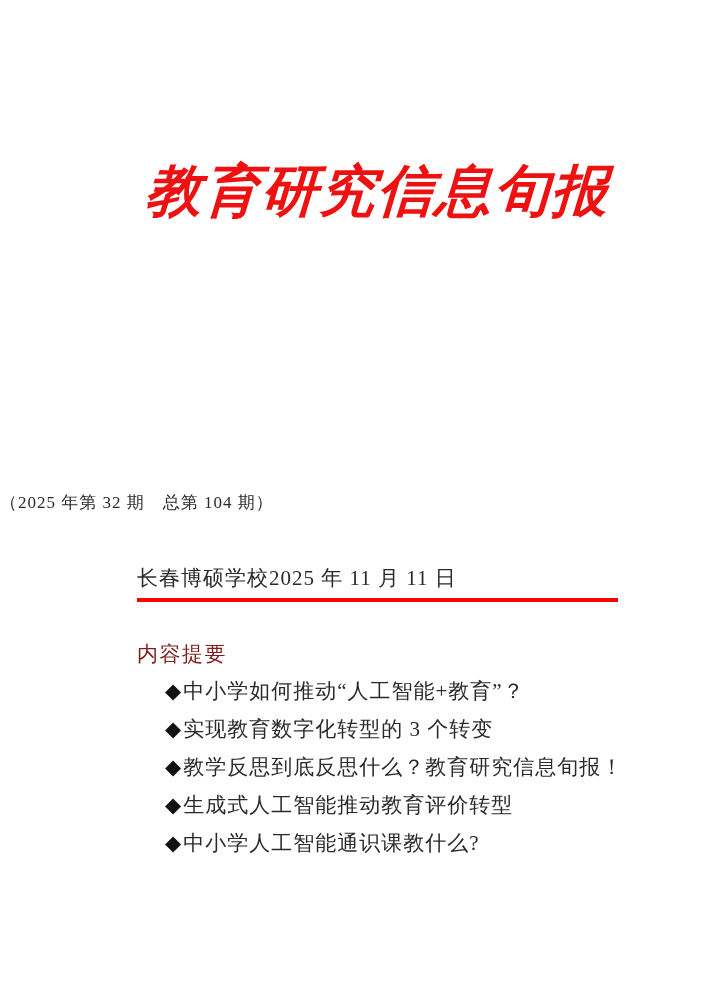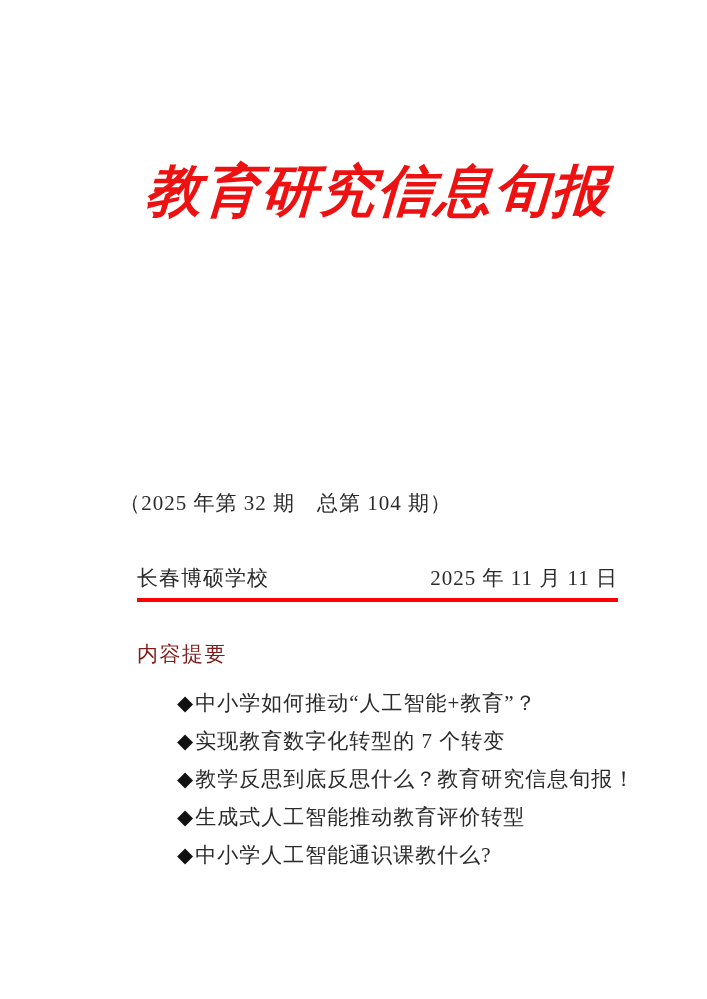--- a/index.html
+++ b/index.html
@@ -31,34 +31,32 @@
     color: #ee1111;
     white-space: nowrap;
     transform: skewX(-3deg);
   }
   
   .issue-line {
     position: absolute;
     top: 490px;
     left: 0;
     width: 571px;
-    text-align: center;
-    font-size: 21px;
+    font-size: 17px;
     line-height: 26px;
     letter-spacing: 1px;
     color: #2a2a2a;
   }
   
   .org-row {
     position: absolute;
     top: 565px;
     left: 137px;
     width: 481px;
     display: flex;
-    justify-content: space-between;
     align-items: baseline;
     font-size: 21px;
     line-height: 26px;
     letter-spacing: 1px;
     color: #2a2a2a;
   }
   
   .red-rule {
     position: absolute;
     top: 598px;
@@ -76,21 +74,21 @@
     line-height: 26px;
     letter-spacing: 1.5px;
     color: #7f1d1d;
   }
   
   .summary-list {
     position: absolute;
     top: 679px;
     left: 165px;
     width: 460px;
-    margin: 12px;
+    margin: 0;
     padding: 0;
     list-style: none;
   }
   .summary-item {
     margin: 0 0 13px 0;
     font-size: 21px;
     line-height: 25px;
     letter-spacing: 1px;
     color: #2a2a2a;
     white-space: nowrap;
@@ -116,21 +114,21 @@
 
   <div class="red-rule"></div>
 
   <div class="summary-heading">内容提要</div>
 
   <ul class="summary-list">
     <li class="summary-item">
       <span class="diamond">◆</span><span>中小学如何推动“人工智能+教育”？</span>
     </li>
     <li class="summary-item">
-      <span class="diamond">◆</span><span>实现教育数字化转型的 7 个转变</span>
+      <span class="diamond">◆</span><span>实现教育数字化转型的 3 个转变</span>
     </li>
     <li class="summary-item">
       <span class="diamond">◆</span><span>教学反思到底反思什么？教育研究信息旬报！</span>
     </li>
     <li class="summary-item">
       <span class="diamond">◆</span><span>生成式人工智能推动教育评价转型</span>
     </li>
     <li class="summary-item">
       <span class="diamond">◆</span><span>中小学人工智能通识课教什么?</span>
     </li>

